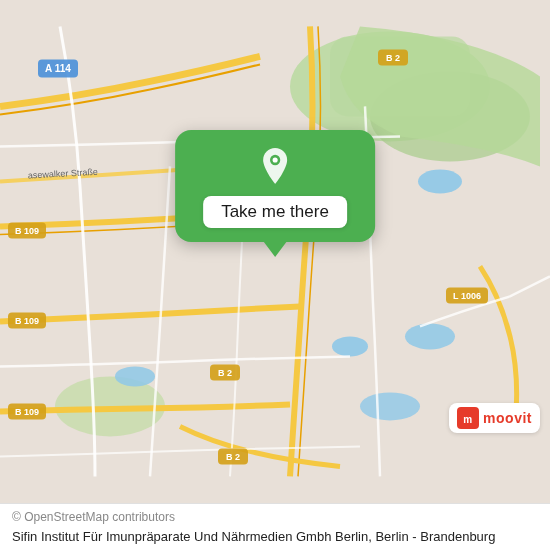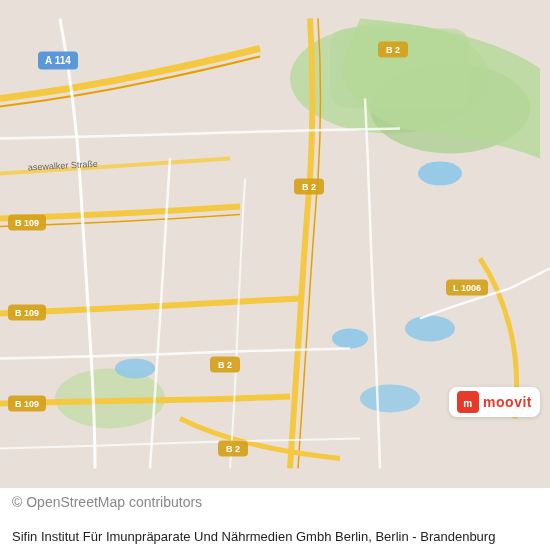--- a/index.html
+++ b/index.html
@@ -86,23 +86,23 @@
     }
 
     
     #footer {
       background: #fff;
       padding: 6px 12px 4px 12px;
       border-top: 1px solid #e0e0e0;
     }
 
     #attribution {
-      font-size: 14px;
+      font-size: 12px;
       color: #888;
-      margin-bottom: 18px;
+      margin-bottom: 4px;
     }
 
     #location-title {
       font-size: 13px;
       color: #222;
       font-weight: 400;
       line-height: 1.4;
     }
 
     #moovit-badge {
@@ -197,20 +197,32 @@
       <rect x="8" y="377" width="38" height="16" rx="4" fill="#d4a017" opacity="0.9"></rect>
       <text x="27" y="389" font-family="Arial" font-size="9" font-weight="bold" fill="#fff" text-anchor="middle">B 109</text>
 
       <rect x="446" y="261" width="42" height="16" rx="4" fill="#d4a017" opacity="0.9"></rect>
       <text x="467" y="273" font-family="Arial" font-size="9" font-weight="bold" fill="#fff" text-anchor="middle">L 1006</text>
 
       <text x="28" y="152" font-family="Arial" font-size="9" fill="#666" transform="rotate(-3, 28, 152)">asewalker Straße</text>
 
     </svg>
 
+    <div id="popup">
+      <div id="popup-bubble">
+
+        <svg id="pin-icon" viewBox="0 0 36 42" xmlns="http://www.w3.org/2000/svg">
+          <path d="M18 0C10.268 0 4 6.268 4 14c0 10.5 14 28 14 28S32 24.5 32 14C32 6.268 25.732 0 18 0z" fill="#fff" opacity="0.9"></path>
+          <circle cx="18" cy="14" r="6" fill="#4CAF50"></circle>
+          <circle cx="18" cy="14" r="3" fill="#fff"></circle>
+        </svg>
+        <div id="popup-label">Take me there</div>
+      </div>
+      <div id="popup-tail"></div>
+    </div>
 
     <div id="moovit-badge">
       <svg width="22" height="22" viewBox="0 0 22 22" style="margin-right:4px;">
         <rect width="22" height="22" rx="4" fill="#e63b2a"></rect>
         <text x="11" y="16" font-family="Arial" font-size="10" font-weight="bold" fill="#fff" text-anchor="middle">m</text>
       </svg>
       <span>moovit</span>
     </div>
 
   </div>

